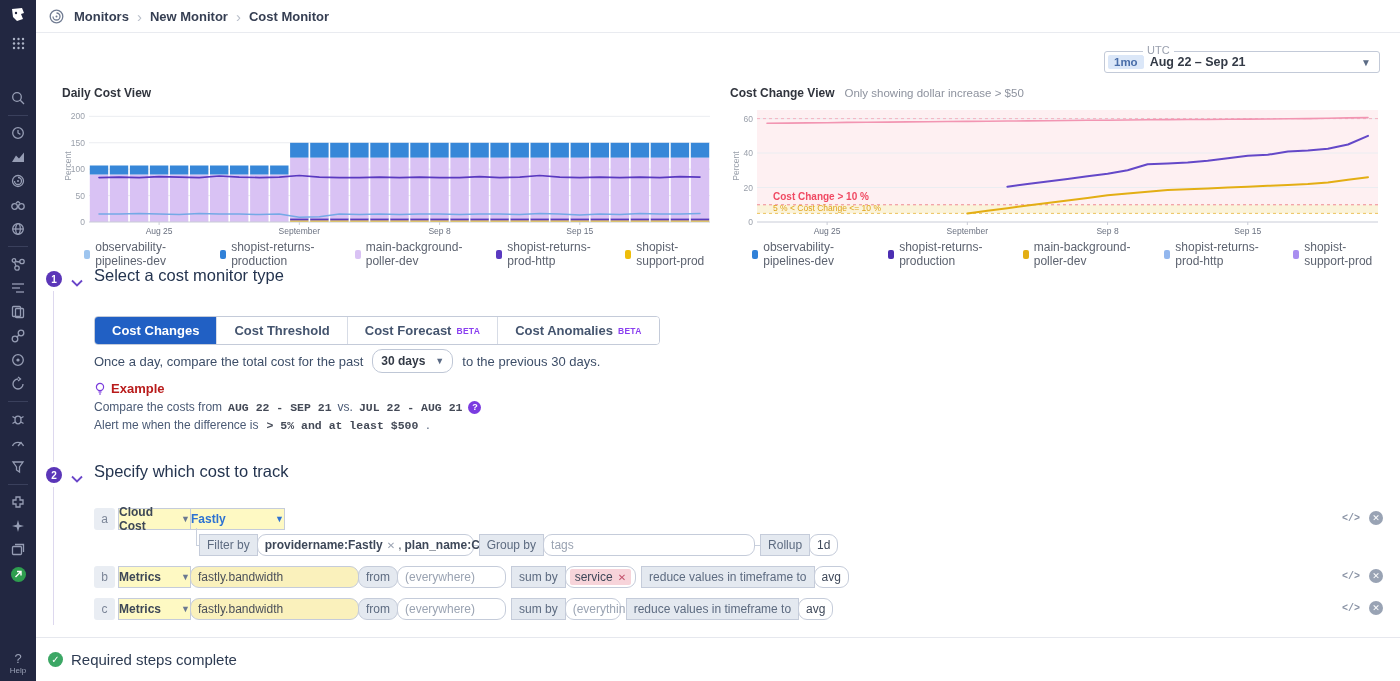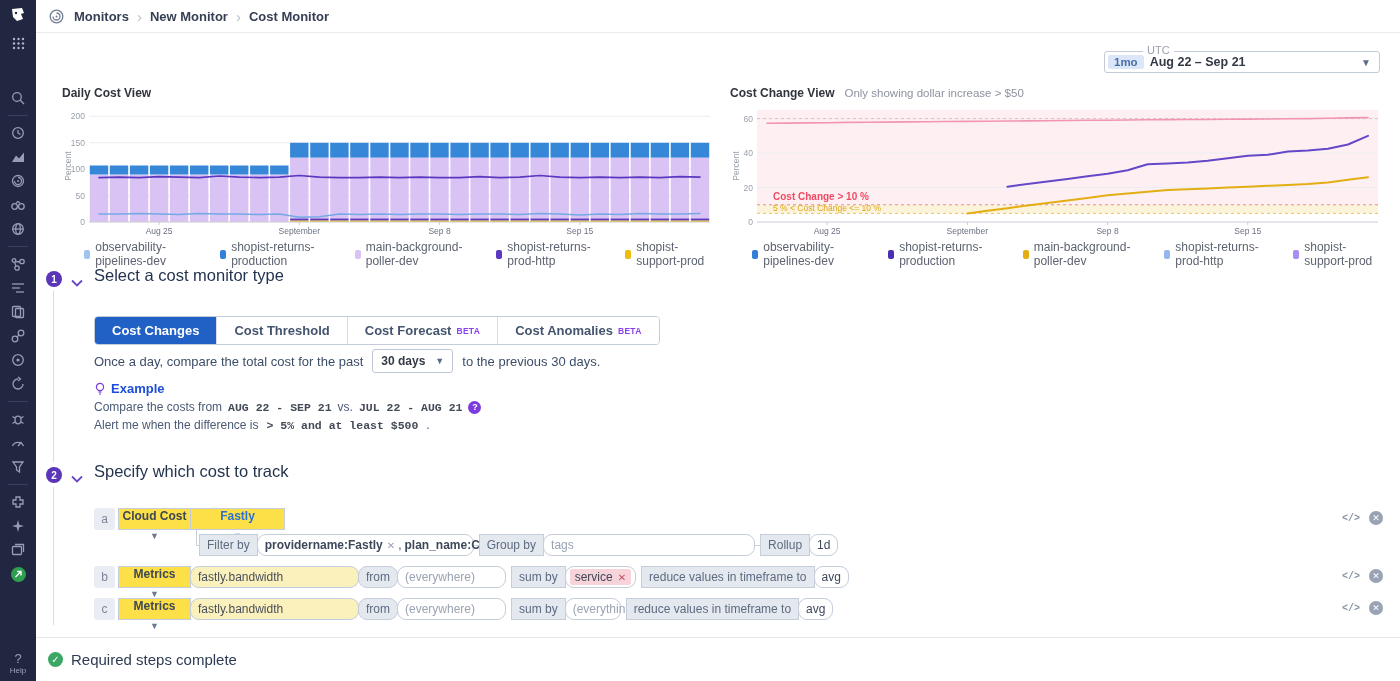--- a/index.html
+++ b/index.html
@@ -49,38 +49,38 @@
   .tabs{position:absolute;left:94px;top:316px;display:flex;border:1px solid #c4cbd9;border-radius:4px;
     overflow:hidden;height:27px;background:#fff;}
   .tab{display:flex;align-items:center;padding:0 17px;font-size:13px;font-weight:700;color:#44546e;
     border-right:1px solid #d7dce6;cursor:pointer;background:#fff;}
   .tab:last-child{border-right:none;}
   .tab.active{background:#2160c4;color:#fff;}
   .beta{font-size:8.5px;font-weight:700;color:#8a3ff0;margin-left:5px;letter-spacing:.3px;}
   
   .sentence{position:absolute;left:94px;top:349px;display:flex;align-items:center;gap:9px;
     font-size:13px;color:#3d4e68;height:24px;}
-  .mini-select{border:1px solid #bfc7d6;border-radius:3px;height:22px;display:flex;align-items:center;
+  .mini-select{border:1px solid #bfc7d6;border-radius:10px;height:22px;display:flex;align-items:center;
     padding:0 8px;gap:10px;font-size:12px;font-weight:700;color:#333a46;cursor:pointer;background:#fff;}
   .mini-select .caret{font-size:9px;color:#5b6b85;}
   
   .ex-label{position:absolute;left:94px;top:381px;display:flex;align-items:center;gap:5px;
-    color:#1d4ed8;font-size:13px;font-weight:700;}
+    color:#b91c1c;font-size:13px;font-weight:700;}
   .ex-line1{position:absolute;left:94px;top:400px;font-size:12px;color:#4a5a75;display:flex;align-items:center;gap:6px;}
   .ex-line2{position:absolute;left:94px;top:418px;font-size:12px;color:#4a5a75;display:flex;align-items:center;gap:8px;}
   .mono{font-family:"Liberation Mono",monospace;font-weight:700;color:#444a57;font-size:11.5px;}
   .qmark{width:13px;height:13px;border-radius:50%;background:#7a3be0;color:#fff;font-size:9px;font-weight:700;
     display:inline-flex;align-items:center;justify-content:center;cursor:pointer;}
   
   .qarea{position:absolute;left:94px;top:506px;width:1291px;height:125px;font-size:12px;}
   .qrow{position:absolute;display:flex;align-items:stretch;height:22px;}
   .lbox{width:21px;background:#e9edf3;border-radius:3px;color:#7c8698;display:flex;align-items:center;
     justify-content:center;margin-right:3px;font-size:12px;}
-  .sel{border:1px solid #c5ccda;background:#fde047;display:flex;align-items:center;gap:8px;padding:0 0;
-    font-weight:700;color:#3d4756;cursor:pointer;box-sizing:border-box;flex-direction:column;}
+  .sel{border:1px solid #c5ccda;background:#fef9c3;display:flex;align-items:center;gap:8px;padding:0 0;
+    font-weight:700;color:#3d4756;cursor:pointer;box-sizing:border-box;}
   .sel .caret{font-size:9px;color:#6a7891;font-weight:400;}
   .sel+.sel{margin-left:-1px;}
   .seg{border:1px solid #c5ccda;box-sizing:border-box;display:flex;align-items:center;padding:0 7px;background:#fff;}
   .seg.gray{background:#e4e9f0;color:#5d6b80;}
   .seg.yellow{background:#faf1bc;color:#4a4f59;}
   .seg+.seg,.sel+.seg{margin-left:-1px;border-radius:9px;}
   .ph{color:#9aa3b2;}
   .blue-text{color:#2d72d2;}
   .pillx{color:#9aa3b2;font-size:10px;margin-left:4px;cursor:pointer;}
   .pill-pink{background:#f7d4da;border-radius:2px;padding:1px 5px;display:flex;align-items:center;font-weight:400;color:#3e4859;}

